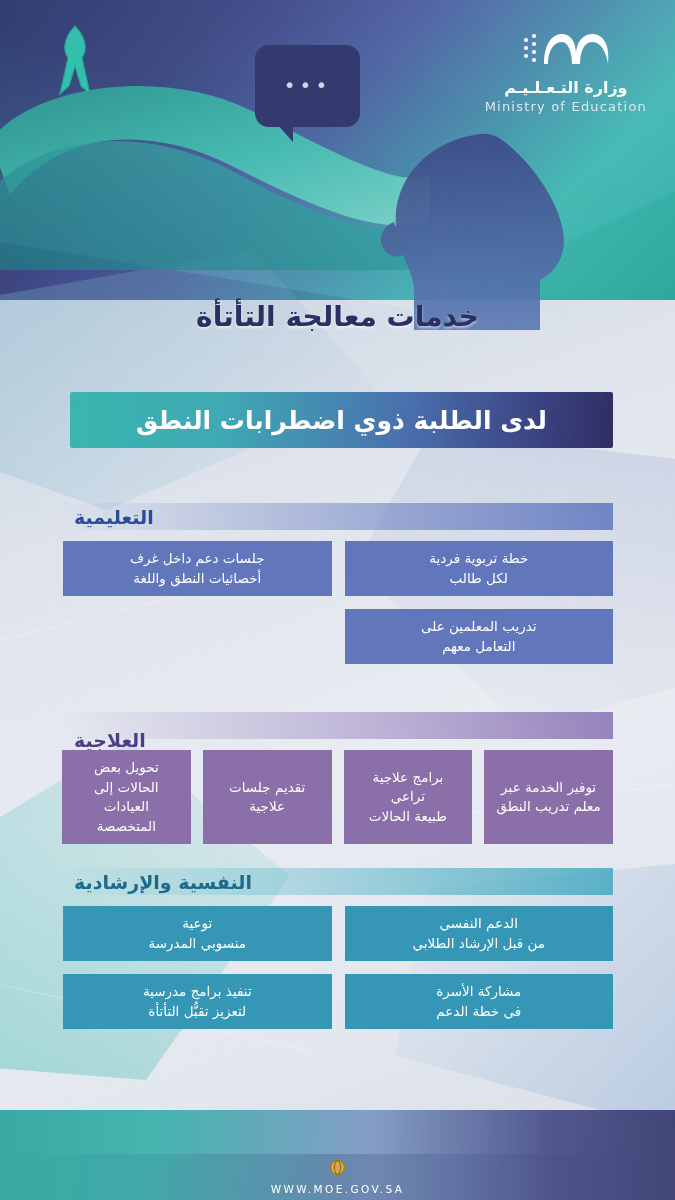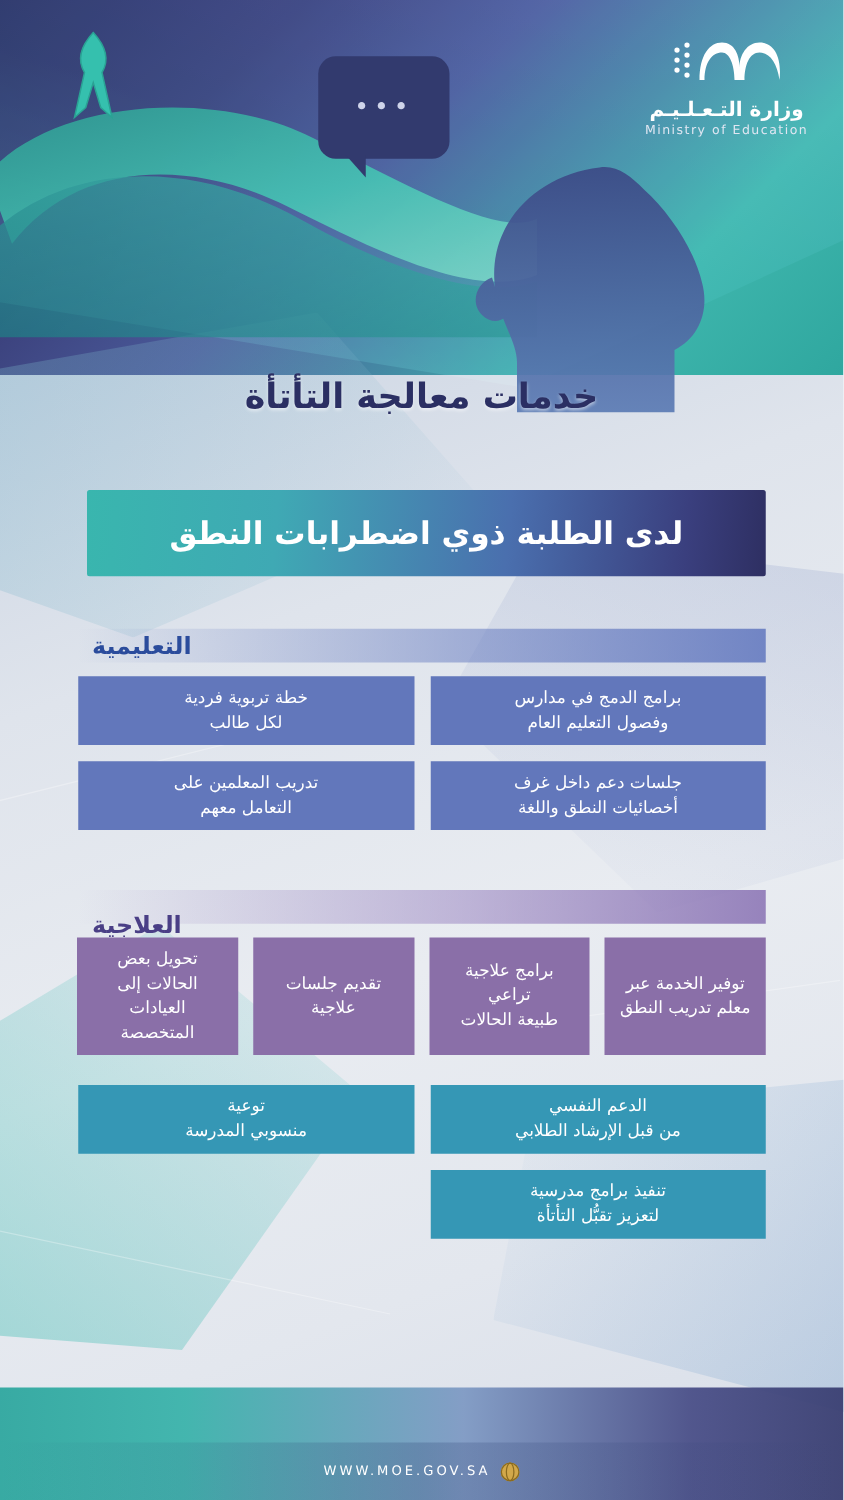--- a/index.html
+++ b/index.html
@@ -78,33 +78,33 @@
   .bubble .dots { position:absolute; top:34px; left:0; width:100%; text-align:center;
     color:#cfd4ea; letter-spacing:4px; font-size:20px; line-height:12px;}
   .teal-ribbon { position:absolute; top: 22px; left: 52px; width: 46px; height: 76px; }
 
   .moe-logo { position: absolute; top: 30px; right: 28px; text-align: center; }
   .moe-logo .mark { width: 96px; height: 42px; }
   .moe-logo .ar {
     color: #ffffff; font-size: 16px; letter-spacing: 2.5px; margin-top: 2px; font-weight: bold;
   }
   .moe-logo .en {
-    color: #dfe6f2; font-size: 10px; letter-spacing: 1.2px; margin-top: 2px;
+    color: #dfe6f2; font-size: 13px; letter-spacing: 1.2px; margin-top: 2px;
   }
 
   
   .title-main {
     position: absolute; top: 300px; right: 48px; left: 48px;
     text-align: center;
     color: #2b2f63; font-size: 28px; font-weight: bold;
     text-shadow: 0 2px 3px rgba(255,255,255,0.55);
     letter-spacing: 0px;
   }
   .title-band {
-    position: absolute; top: 392px; right: 62px; left: 70px; height: 69px;
+    position: absolute; top: 392px; right: 62px; left: 70px; height: 56px;
     background: linear-gradient(95deg, #39b6ae 0%, #3fa9b4 28%, #4a6fae 62%, #3a3f7e 88%, #2e2f62 100%);
     border-radius: 2px;
     display: flex; align-items: center; justify-content: center;
   }
   .title-band span {
     color: #ffffff; font-size: 25px; font-weight: bold; padding: 0 16px; text-align: center;
   }
 
   
   .section { position: absolute; left: 62px; right: 62px; }
@@ -138,20 +138,21 @@
   .card.teal { background: #3597b5; }
 
   .grid4 { display: flex; gap: 12px; }
   .grid4 .card { flex: 1 1 0; min-height: 90px; }
 
   
   .footer {
     position: absolute; bottom: 0; left: 0; width: 675px; height: 46px;
     display: flex; align-items: center; justify-content: center; gap: 8px;
     background: linear-gradient(90deg, rgba(47,167,159,0.0) 0%, rgba(40,60,110,0.25) 50%, rgba(40,45,95,0.0) 100%);
+    flex-direction: column;
   }
   .footer .globe {
     width: 15px; height: 15px; border-radius: 50%;
     background: #d2a84a; position: relative;
   }
   .footer .globe:before, .footer .globe:after {
     content:""; position:absolute; border:1px solid #8a6b20; border-radius:50%;
   }
   .footer .globe:before { inset: 0; }
   .footer .globe:after { inset: 0 4px; }
@@ -232,43 +233,46 @@
   <div class="title-main">خدمات معالجة التأتأة</div>
   <div class="title-band">
     <span>لدى الطلبة ذوي اضطرابات النطق</span>
   </div>
 
   <div class="section sec1">
     <div class="sec-head">
       <span>التعليمية</span>
     </div>
     <div class="grid2">
-      <div class="card blue">برامج الدمج في مدارس<br>وفصول التعليم العام</div>
       <div class="card blue">خطة تربوية فردية<br>لكل طالب</div>
       <div class="card blue">جلسات دعم داخل غرف<br>أخصائيات النطق واللغة</div>
       <div class="card blue">تدريب المعلمين على<br>التعامل معهم</div>
     </div>
   </div>
 
   <div class="section sec2">
     <div class="sec-head">
       <span>العلاجية</span>
     </div>
     <div class="grid4">
       <div class="card purple">توفير الخدمة عبر<br>معلم تدريب النطق</div>
       <div class="card purple">برامج علاجية تراعي<br>طبيعة الحالات</div>
       <div class="card purple">تقديم جلسات<br>علاجية</div>
       <div class="card purple">تحويل بعض<br>الحالات إلى العيادات<br>المتخصصة</div>
     </div>
   </div>
 
   <div class="section sec3">
+    <div class="sec-head">
+      <span>النفسية والإرشادية</span>
+    </div>
     <div class="grid2">
       <div class="card teal">الدعم النفسي<br>من قبل الإرشاد الطلابي</div>
       <div class="card teal">توعية<br>منسوبي المدرسة</div>
+      <div class="card teal">مشاركة الأسرة<br>في خطة الدعم</div>
       <div class="card teal">تنفيذ برامج مدرسية<br>لتعزيز تقبُّل التأتأة</div>
     </div>
   </div>
 
   <div class="footer">
     <div class="globe"></div>
     <div class="url">WWW.MOE.GOV.SA</div>
   </div>
 
 </div>

